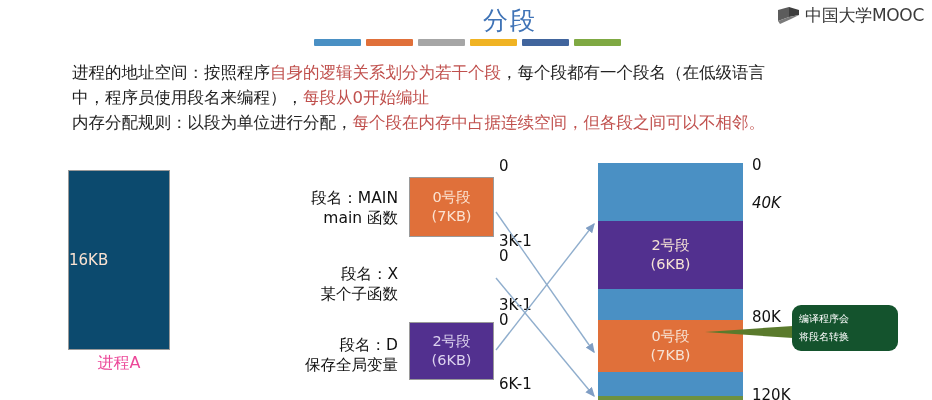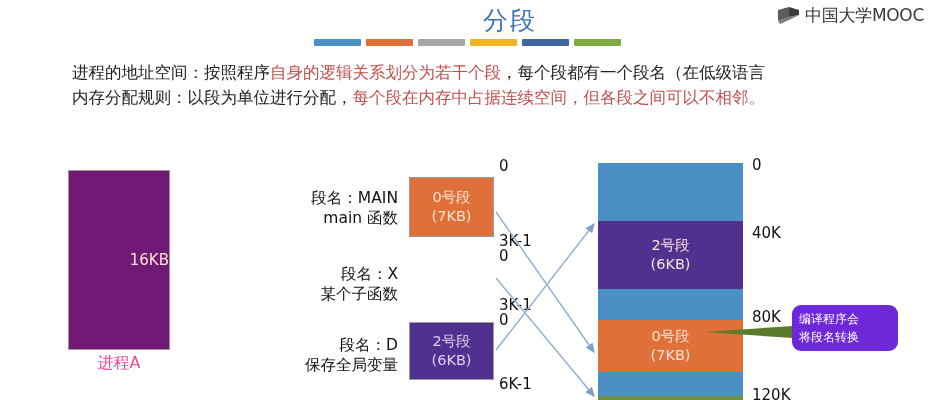--- a/index.html
+++ b/index.html
@@ -83,28 +83,28 @@
   }
   #body-text .hl { color: #c0504d; }
 
   
   #process-a-box {
     position: absolute;
     left: 68px;
     top: 170px;
     width: 102px;
     height: 180px;
-    background: #701a75;
+    background: #0c4a6e;
     border: 1px solid #9a9a9a;
     box-sizing: border-box;
     color: #fbe3d2;
     font-size: 15px;
     display: flex;
     align-items: center;
-    justify-content: flex-end;
+    justify-content: flex-start;
     font-family: "DejaVu Sans", sans-serif;
   }
   #process-a-label {
     position: absolute;
     left: 68px;
     top: 353px;
     width: 102px;
     text-align: center;
     font-size: 16px;
     color: #ec4899;
@@ -162,24 +162,24 @@
     white-space: nowrap;
   }
 
   
   #callout {
     position: absolute;
     left: 792px;
     top: 305px;
     width: 92px;
     padding: 5px 7px;
-    background: #6d28d9;
+    background: #14532d;
     border-radius: 9px;
     color: #ffffff;
-    font-size: 12px;
+    font-size: 10px;
     line-height: 18px;
     font-family: "DejaVu Sans", sans-serif;
     text-align: left;
   }
   #callout-tail {
     position: absolute;
     left: 705px;
     top: 326px;
     width: 0;
     height: 0;
@@ -218,20 +218,21 @@
     <span class="bar" style="background:#4a90c4"></span>
     <span class="bar" style="background:#e0703a"></span>
     <span class="bar" style="background:#a6a6a6"></span>
     <span class="bar" style="background:#f0b323"></span>
     <span class="bar" style="background:#41659d"></span>
     <span class="bar" style="background:#7fa943"></span>
   </div>
 
   <div id="body-text">
     <div><span>进程的地址空间：按照程序</span><span class="hl">自身的逻辑关系划分为若干个段</span><span>，每个段都有一个段名（在低级语言</span></div>
+    <div><span>中，程序员使用段名来编程），</span><span class="hl">每段从0开始编址</span></div>
     <div><span>内存分配规则：以段为单位进行分配，</span><span class="hl">每个段在内存中占据连续空间，但各段之间可以不相邻。</span></div>
   </div>
 
   <div id="process-a-box">
     <span>16KB</span>
   </div>
   <div id="process-a-label">进程A</div>
 
   <div class="seg-desc" style="left:250px; top:188px; width:148px;">
     <div>段名：MAIN</div>
@@ -269,21 +270,21 @@
   </div>
   <div class="mem-block" style="top:289px; height:31px; background:#4a90c4;"></div>
   <div class="mem-block" style="top:320px; height:52px; background:#e0703a;">
     <span>0号段</span>
     <span>(7KB)</span>
   </div>
   <div class="mem-block" style="top:372px; height:24px; background:#4a90c4;"></div>
   <div class="mem-block" style="top:396px; height:6px; background:#6d9141;"></div>
 
   <div class="mem-addr" style="left:752px; top:156px;">0</div>
-  <div class="mem-addr" style="left:752px; top:224px;">40K</div>
+  <div class="mem-addr" style="left:752px; top:194px;font-style:italic;">40K</div>
   <div class="mem-addr" style="left:752px; top:308px;">80K</div>
   <div class="mem-addr" style="left:752px; top:386px;">120K</div>
 
   <div id="callout-tail"></div>
   <div id="callout">
     <div>编译程序会</div>
     <div>将段名转换</div>
   </div>
 
   <svg id="arrows-svg">

